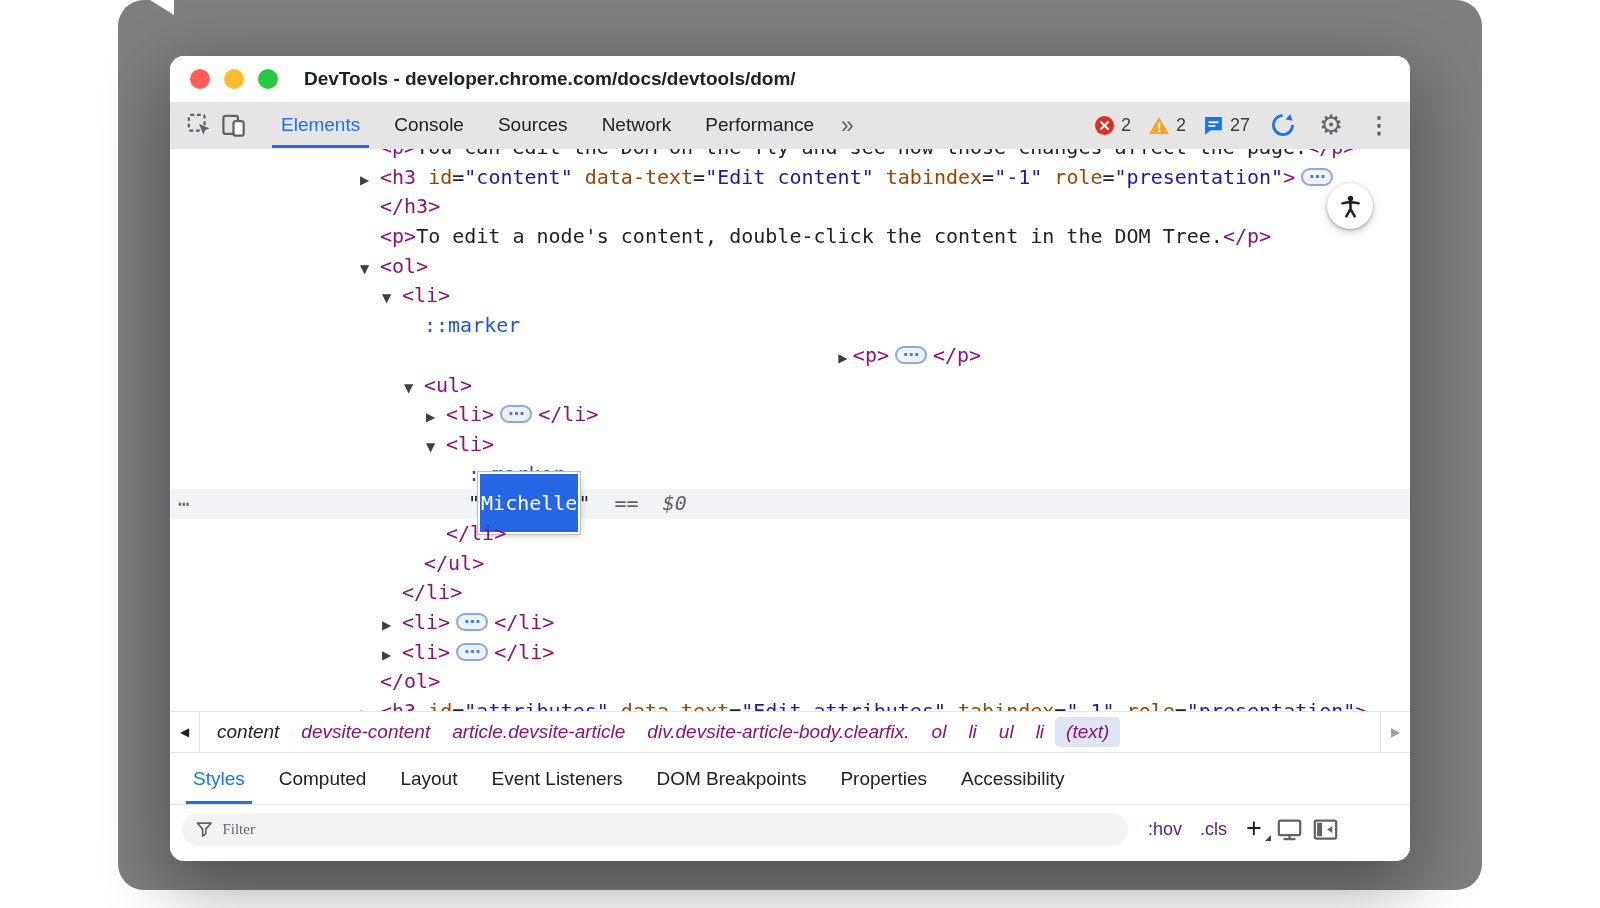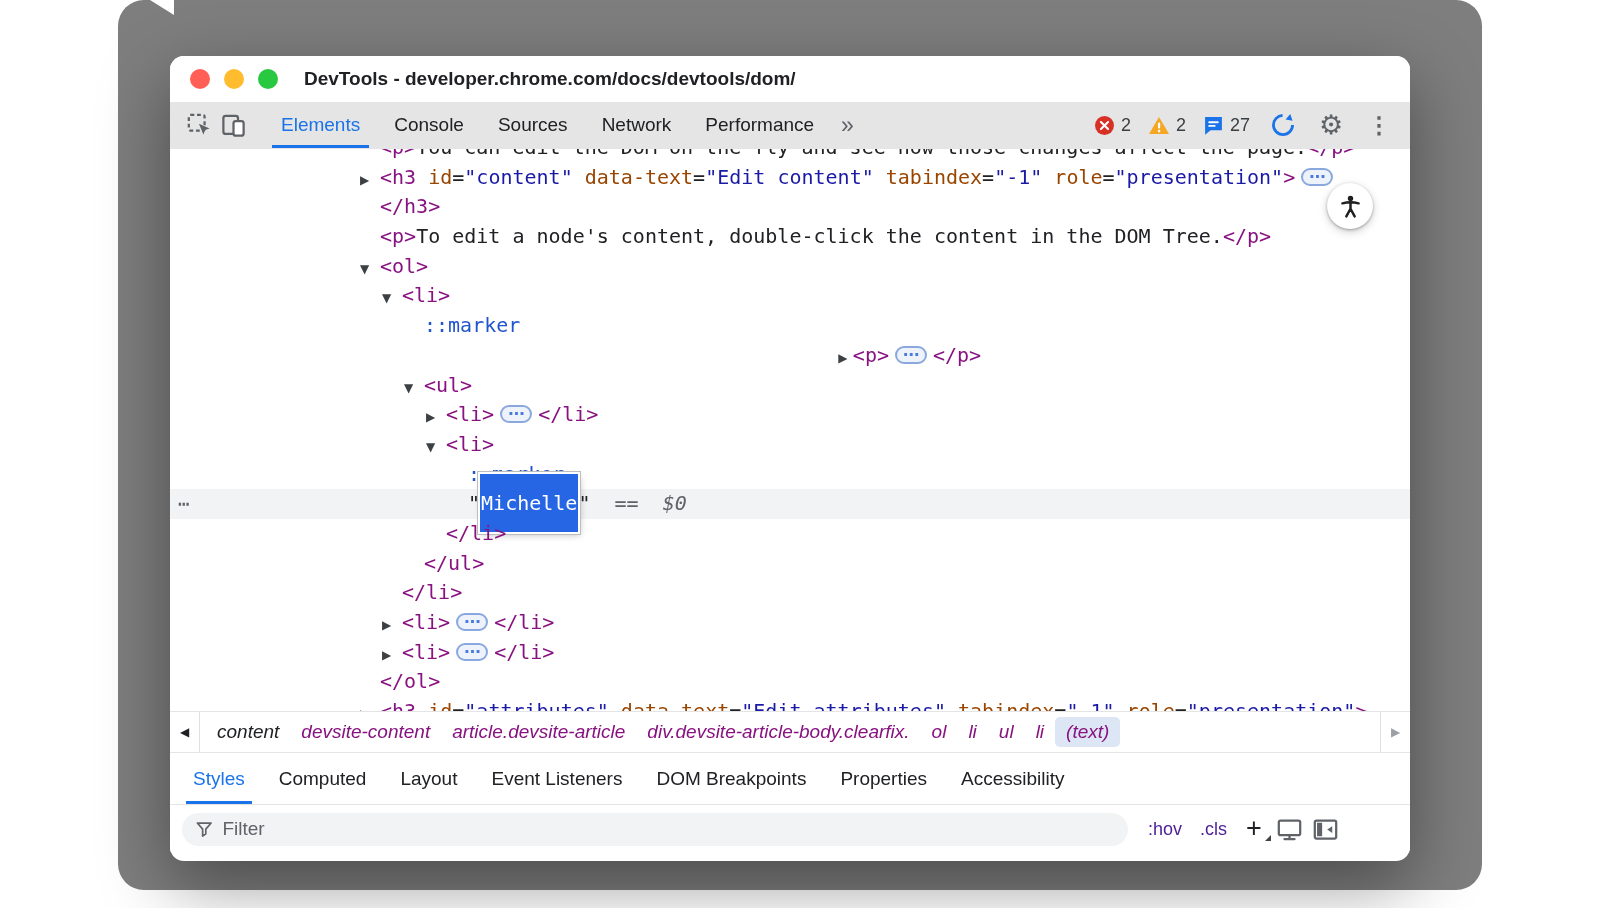--- a/index.html
+++ b/index.html
@@ -72,22 +72,22 @@
   .panel-tabs { height:52px; display:flex; align-items:center; border-bottom:1px solid #e4e4e4;
                 padding-left:6px; font-size:19px; background:#fff; }
   .panel-tab { position:relative; height:100%; display:flex; align-items:center; padding:0 17px; color:#202124; }
   .panel-tab.active { color:#1a73e8; }
   .panel-tab.active::after { content:""; position:absolute; left:10px; right:10px; bottom:0; height:3px; background:#1a73e8; }
 
   
   .filter-bar { height:48px; display:flex; align-items:center; padding:0 12px; gap:10px; background:#fff; }
   .filter-pill { flex:1; max-width:946px; height:33px; background:#f1f3f4; border-radius:17px;
                  display:flex; align-items:center; gap:9px; padding:0 13px; }
-  .filter-pill input { border:none; outline:none; background:transparent; font-size:19px; color:#202124;
-                       width:100%; font-family:Liberation Sans, sans-serif; }
+  .filter-pill input { border:none; outline:none; background:transparent; font-size:15px; color:#202124;
+                       width:100%; font-family:Liberation Serif, serif; }
   .filter-pill input::placeholder { color:#5f6368; }
   .fb-actions { display:flex; align-items:center; gap:2px; margin-left:2px; }
   .fb-txt-btn { font-size:18px; color:#4c1d95; padding:4px 8px; }
   .fb-plus { position:relative; font-size:27px; color:#202124; padding:0 9px 2px 9px; line-height:1; }
   .fb-plus::after { content:""; position:absolute; right:0; bottom:3px; width:0; height:0;
                     border-left:6px solid transparent; border-bottom:6px solid #444; }
   .fb-icon { width:34px; height:32px; display:flex; align-items:center; justify-content:center; color:#5f6368; }
 </style>
 </head>
 <body>

